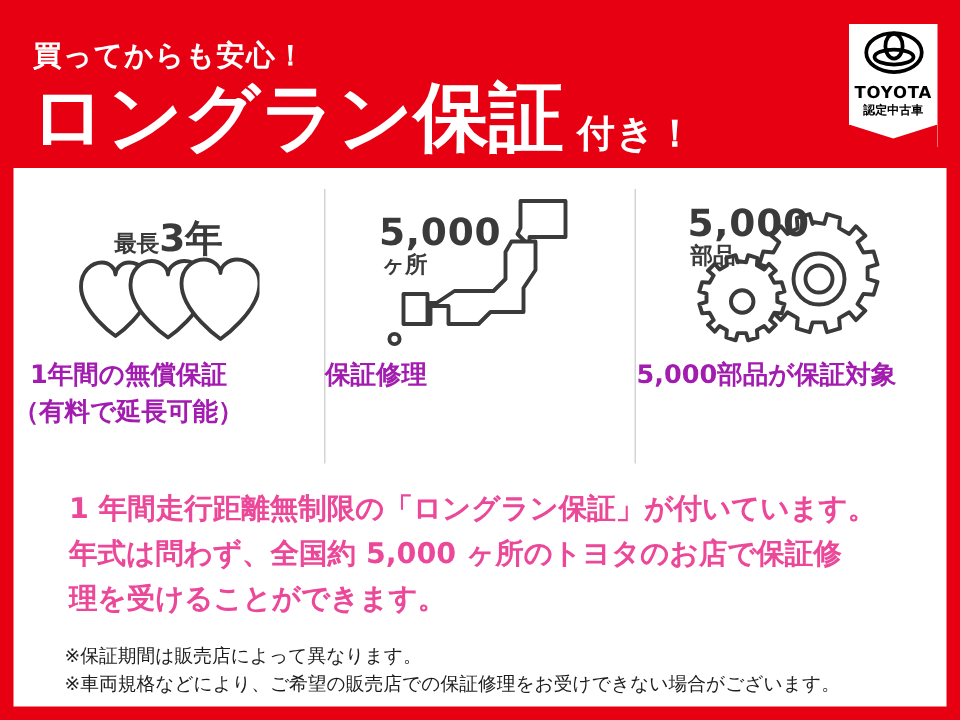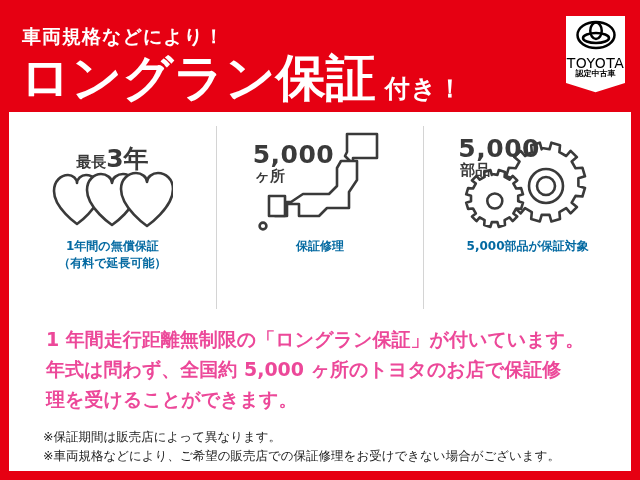--- a/index.html
+++ b/index.html
@@ -57,21 +57,21 @@
     width:59px;height:15px;
     background:#e60012;
     clip-path:polygon(0 0,50% 62%,100% 0,100% 100%,0 100%);
   }
   .badge-emblem{
     position:absolute;left:0;top:6px;width:63px;
     display:flex;justify-content:center;
   }
   .badge-toyota{
     position:absolute;left:0;top:41px;width:63px;
-    text-align:center;font-size:14px;font-weight:normal;
+    text-align:center;font-size:11px;font-weight:bold;
     color:#000;letter-spacing:0.5px;
   }
   .badge-sub{
     position:absolute;left:0;top:54px;width:63px;
     text-align:center;font-size:8px;font-weight:bold;
     color:#000;letter-spacing:0px;
   }
 
   
   .panel{
@@ -80,30 +80,30 @@
     background:#ffffff;
   }
 
   
   .cols{
     position:absolute;left:0;top:14px;width:622px;height:183px;
     display:flex;
   }
   .col{
     position:relative;flex:1 1 0;
-    display:flex;flex-direction:column;align-items:center;
+    display:flex;flex-direction:column;align-items:flex-start;
   }
   .col + .col{border-left:1px solid #d4d4d4;}
 
   .col-art{
     position:relative;width:100%;height:112px;
   }
   .col-caption{
-    text-align:center;color:#0369a1;
-    font-size:12px;font-weight:bold;line-height:1.45;
+    text-align:center;color:#a21caf;
+    font-size:17px;font-weight:bold;line-height:1.45;
     letter-spacing:0px;
   }
 
   
   .c1-label{
     position:absolute;left:0;top:16px;width:100%;
     text-align:center;color:#3a3a3a;white-space:nowrap;
   }
   .c1-label .sm{font-size:15px;font-weight:bold;}
   .c1-label .lg{font-size:25px;font-weight:bold;}
@@ -148,21 +148,21 @@
     line-height:1.55;
   }
   .note-line{white-space:nowrap;}
 </style>
 </head>
 <body>
 
 <div id="ad">
 
   <div class="header">
-    <div class="head-line1">車両規格などにより！</div>
+    <div class="head-line1">買ってからも安心！</div>
     <div class="head-line2">
       <span class="head-big">ロングラン保証</span>
       <span class="head-small">付き！</span>
     </div>
 
     <div class="badge">
       <div class="badge-inner"></div>
       <div class="badge-emblem">
         <svg width="40" height="30" viewBox="0 0 80 58" aria-hidden="true">
           <ellipse cx="40" cy="29" rx="37" ry="26" fill="none" stroke="#000" stroke-width="5"></ellipse>

